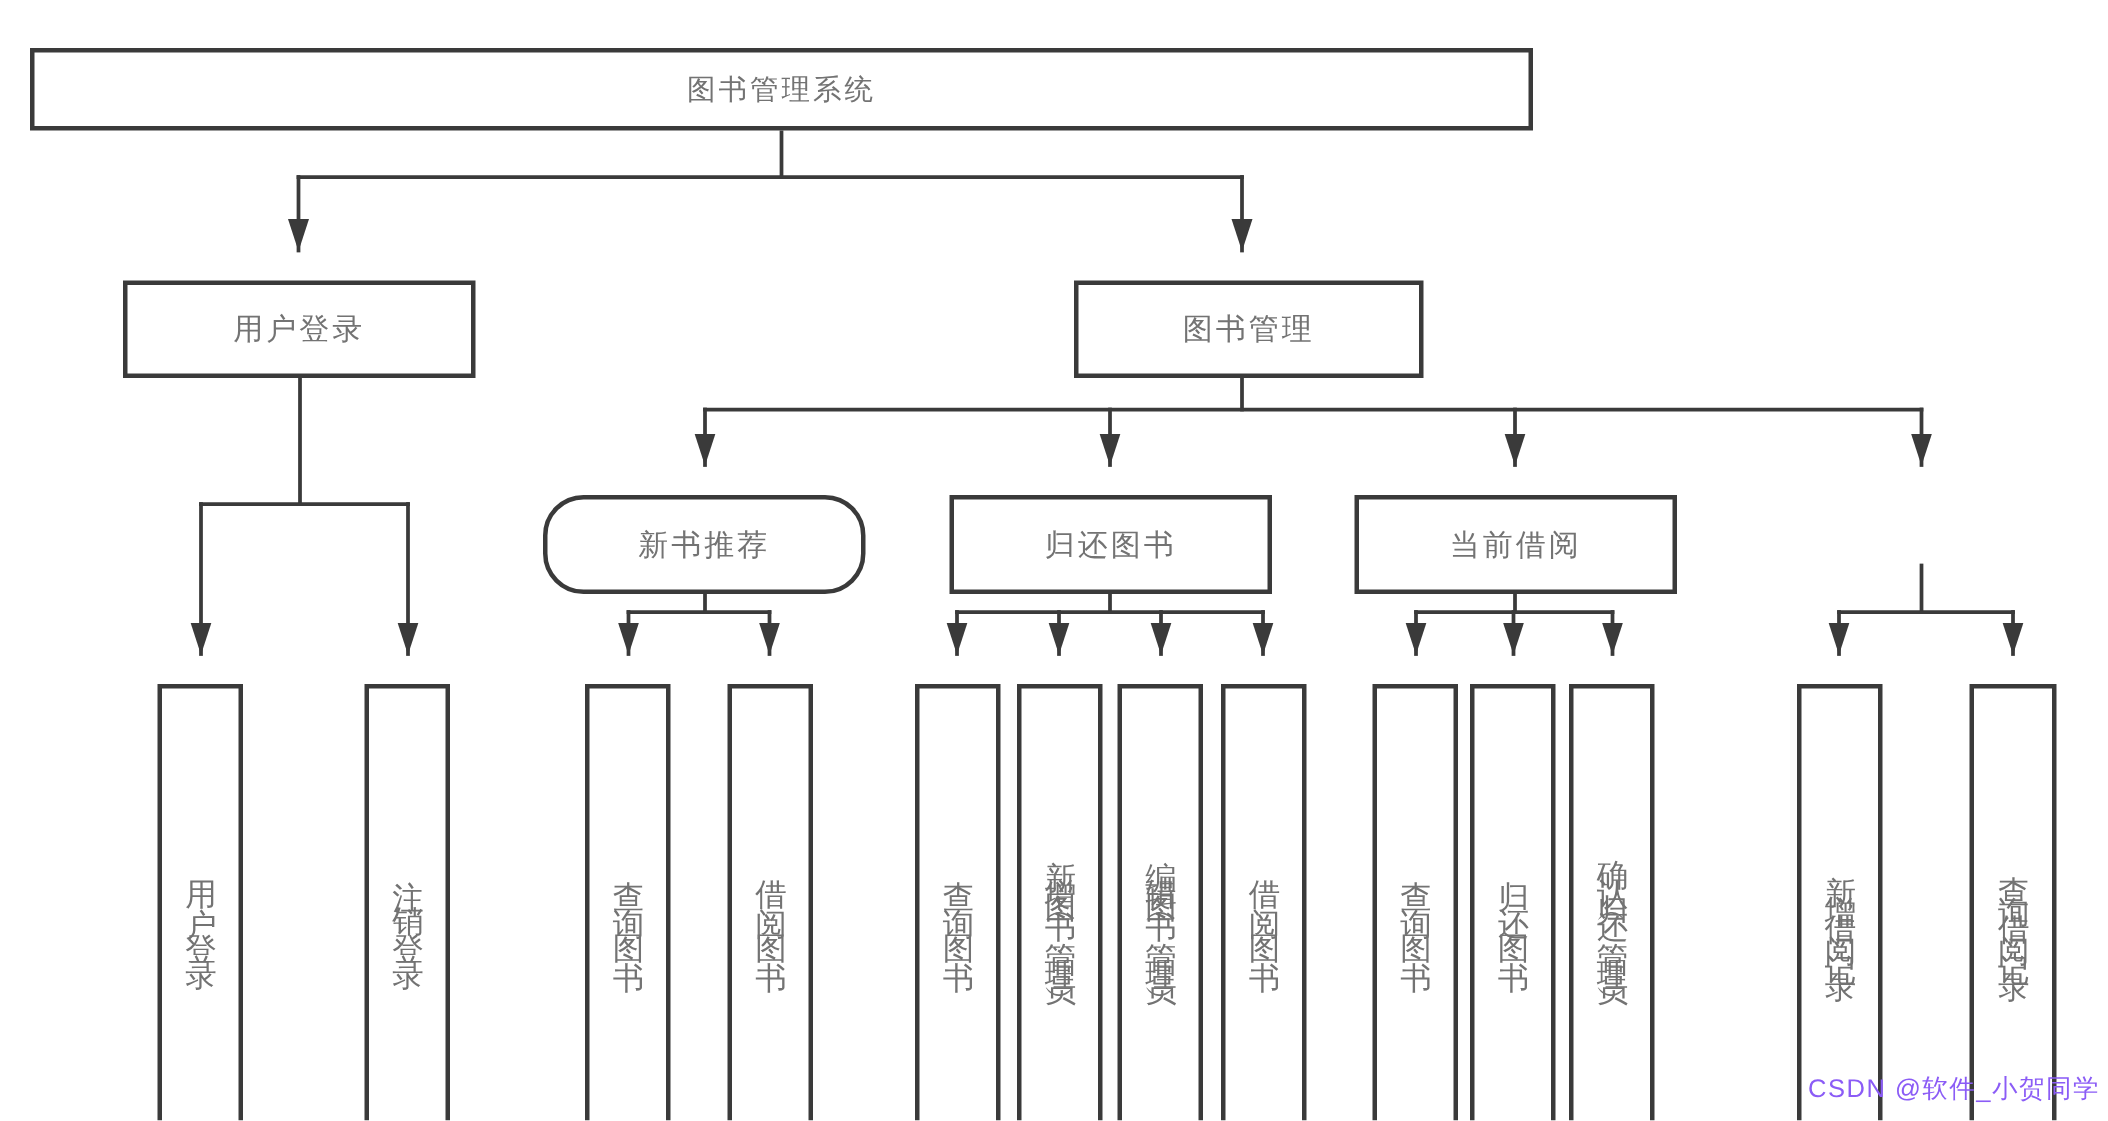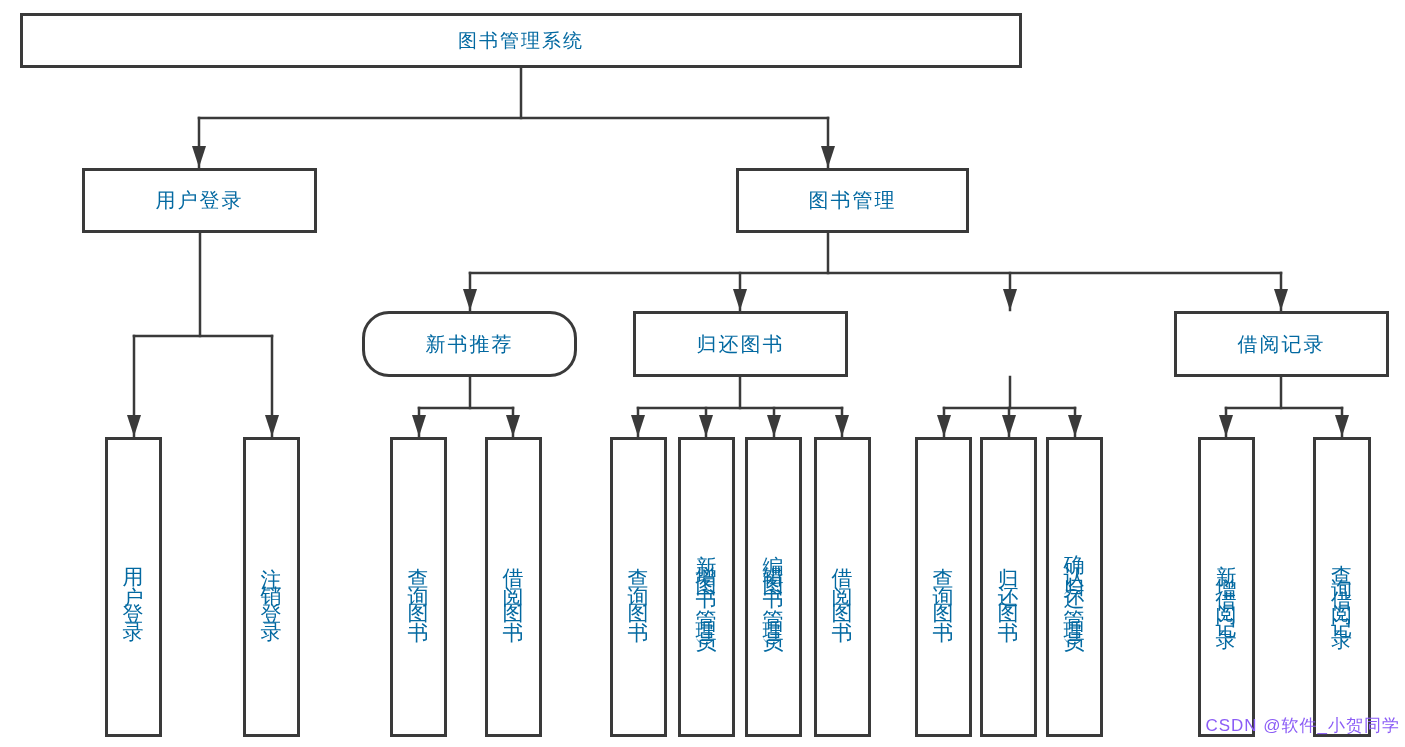--- a/index.html
+++ b/index.html
@@ -20,26 +20,27 @@
     z-index: 1;
   }
   .node {
     position: absolute;
     background: #ffffff;
     border: 3px solid #3a3a3a;
     display: flex;
     align-items: center;
     justify-content: center;
     z-index: 2;
-    color: #0369a1;
+    color: #737373;
+    margin-top: 19px;
   }
   .hnode { font-size: 20px; letter-spacing: 2px; white-space: nowrap; }
   .root  { left: 20px;  top: 13px;  width: 1002px; height: 55px; font-size: 19px; }
   .n-user-login { left: 82px;  top: 168px; width: 235px; height: 65px; }
-  .n-book-mgmt  { left: 736px; top: 168px; width: 233px; height: 65px; font-family: Liberation Mono, monospace; }
+  .n-book-mgmt  { left: 716px; top: 168px; width: 233px; height: 65px; font-family: Liberation Mono, monospace; }
   .l3 { top: 311px; width: 215px; height: 66px; }
   .n-recommend { left: 362px; border-radius: 27px;  }
   .n-borrow    { left: 633px;  }
   .n-current   { left: 903px;  }
   .n-records   { left: 1174px; }
   .leaf {
     top: 437px;
     width: 57px;
     height: 300px;
     writing-mode: vertical-lr;
@@ -128,21 +129,21 @@
     </g>
   </svg>
 
   <div class="node hnode root">图书管理系统</div>
 
   <div class="node hnode n-user-login">用户登录</div>
   <div class="node hnode n-book-mgmt">图书管理</div>
 
   <div class="node hnode l3 n-recommend">新书推荐</div>
   <div class="node hnode l3 n-borrow">归还图书</div>
-  <div class="node hnode l3 n-records">借阅记录</div>
+  <div class="node hnode l3 n-current">当前借阅</div>
 
   <div class="node leaf ls-a lf1">用户登录</div>
   <div class="node leaf ls-a lf2">注销登录</div>
   <div class="node leaf ls-a lf3">查询图书</div>
   <div class="node leaf ls-a lf4">借阅图书</div>
   <div class="node leaf ls-a lf5">查询图书</div>
   <div class="node leaf ls-c lf6">新增图书（管理员）</div>
   <div class="node leaf ls-c lf7">编辑图书（管理员）</div>
   <div class="node leaf ls-a lf8">借阅图书</div>
   <div class="node leaf ls-a lf9">查询图书</div>

